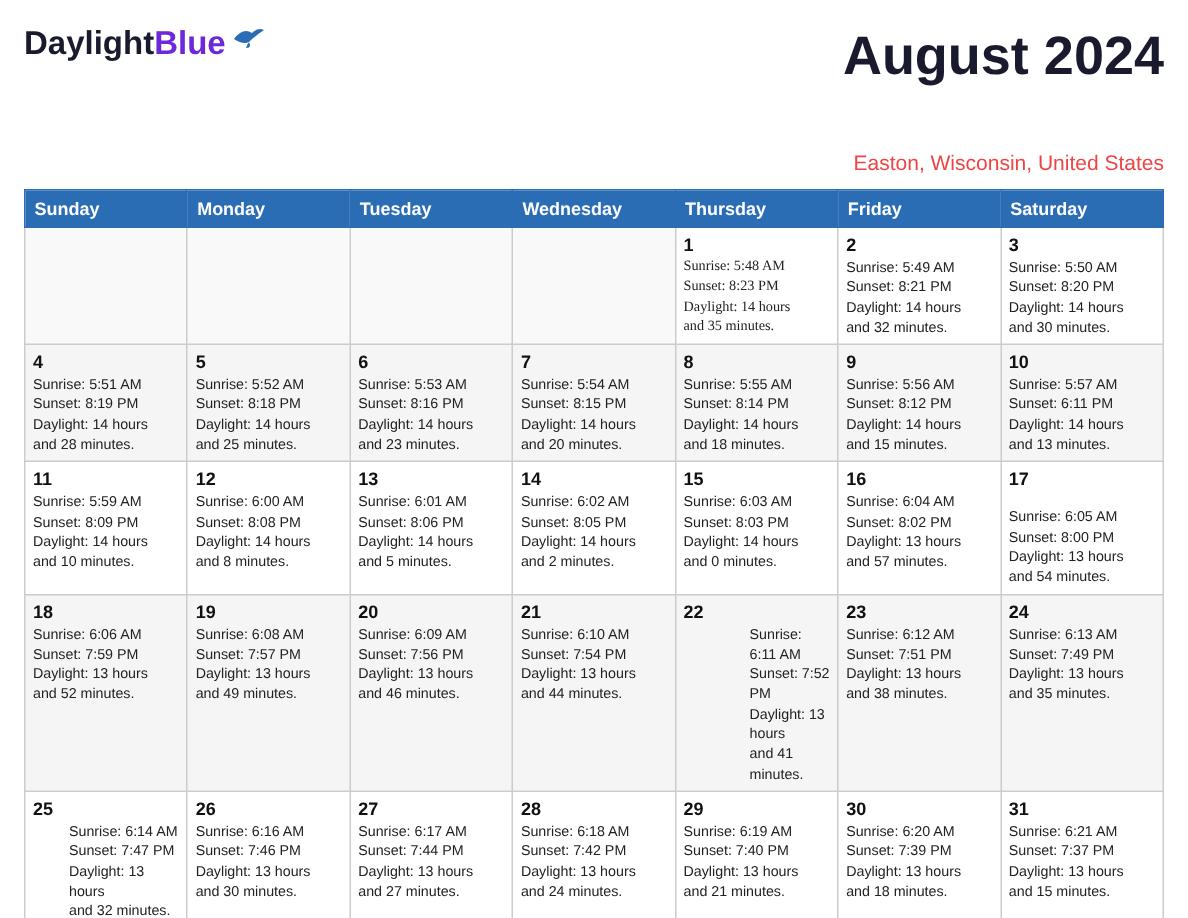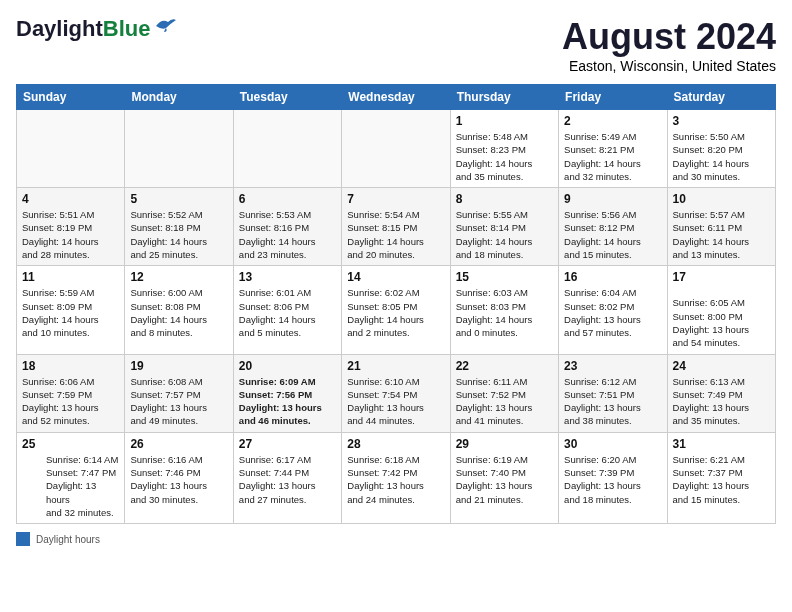--- a/index.html
+++ b/index.html
@@ -24,21 +24,22 @@
     .title-area {
       text-align: right;
     }
     .month-title {
       font-size: 36px;
       font-weight: bold;
       color: #1a1a2e;
     }
     .location-title {
       font-size: 14px;
-      color: #000000;
+      color: #ef4444;
+      margin-top: 42px;
     }
     .calendar {
       width: 100%;
       border-collapse: collapse;
       font-size: 10px;
     }
     .calendar th {
       background: #2a6db5;
       color: #fff;
       text-align: left;
@@ -87,21 +88,21 @@
       display: inline-block;
     }
   </style>
 </head>
 <body>
 
 <div class="header-area">
   <div class="logo">
     <div style="display:flex; align-items:center; gap:2px;">
       <span style="font-size:22px; font-weight:bold; color:#1a1a2e;">
-        <span style="color:#1a1a2e;">Daylight</span><span style="color:#15803d;">Blue</span>
+        <span style="color:#1a1a2e;">Daylight</span><span style="color:#6d28d9;">Blue</span>
       </span>
       <svg width="22" height="18" viewBox="0 0 22 18" style="margin-left:2px; margin-top:-8px;">
         <path d="M2 10 Q8 2 14 6 Q18 2 22 4 Q16 8 12 12 Q8 14 2 10Z" fill="#2a6db5"></path>
         <path d="M12 12 Q14 16 10 16 Q11 13 12 12Z" fill="#2a6db5"></path>
       </svg>
     </div>
   </div>
   <div class="title-area">
     <div class="month-title">August 2024</div>
     <div class="location-title">Easton, Wisconsin, United States</div>
@@ -121,21 +122,21 @@
       </tr>
   </thead>
   <tbody id="calendar-body">
   <tr>
         <td class="empty"></td>
         <td class="empty"></td>
         <td class="empty"></td>
         <td class="empty"></td>
         <td>
           <div class="day-num">1</div>
-          <div class="day-info" style="white-space: pre-line;">Sunrise: 5:48 AM
+          <div class="day-info" style="white-space: pre-line; font-family: Liberation Serif, serif;">Sunrise: 5:48 AM
 Sunset: 8:23 PM
 Daylight: 14 hours
 and 35 minutes.</div>
         </td>
         <td>
           <div class="day-num">2</div>
           <div class="day-info" style="white-space: pre-line;">Sunrise: 5:49 AM
 Sunset: 8:21 PM
 Daylight: 14 hours
 and 32 minutes.</div>
@@ -260,35 +261,35 @@
         </td>
         <td>
           <div class="day-num">19</div>
           <div class="day-info" style="white-space: pre-line;">Sunrise: 6:08 AM
 Sunset: 7:57 PM
 Daylight: 13 hours
 and 49 minutes.</div>
         </td>
         <td>
           <div class="day-num">20</div>
-          <div class="day-info" style="white-space: pre-line; font-weight: bold;">Sunrise: 6:09 AM
+          <div class="day-info" style="white-space: pre-line;">Sunrise: 6:09 AM
 Sunset: 7:56 PM
 Daylight: 13 hours
 and 46 minutes.</div>
         </td>
         <td>
           <div class="day-num">21</div>
           <div class="day-info" style="white-space: pre-line;">Sunrise: 6:10 AM
 Sunset: 7:54 PM
 Daylight: 13 hours
 and 44 minutes.</div>
         </td>
         <td>
           <div class="day-num">22</div>
-          <div class="day-info" style="white-space: pre-line;">Sunrise: 6:11 AM
+          <div class="day-info" style="white-space: pre-line; margin-left: 44px;">Sunrise: 6:11 AM
 Sunset: 7:52 PM
 Daylight: 13 hours
 and 41 minutes.</div>
         </td>
         <td>
           <div class="day-num">23</div>
           <div class="day-info" style="white-space: pre-line;">Sunrise: 6:12 AM
 Sunset: 7:51 PM
 Daylight: 13 hours
 and 38 minutes.</div>

